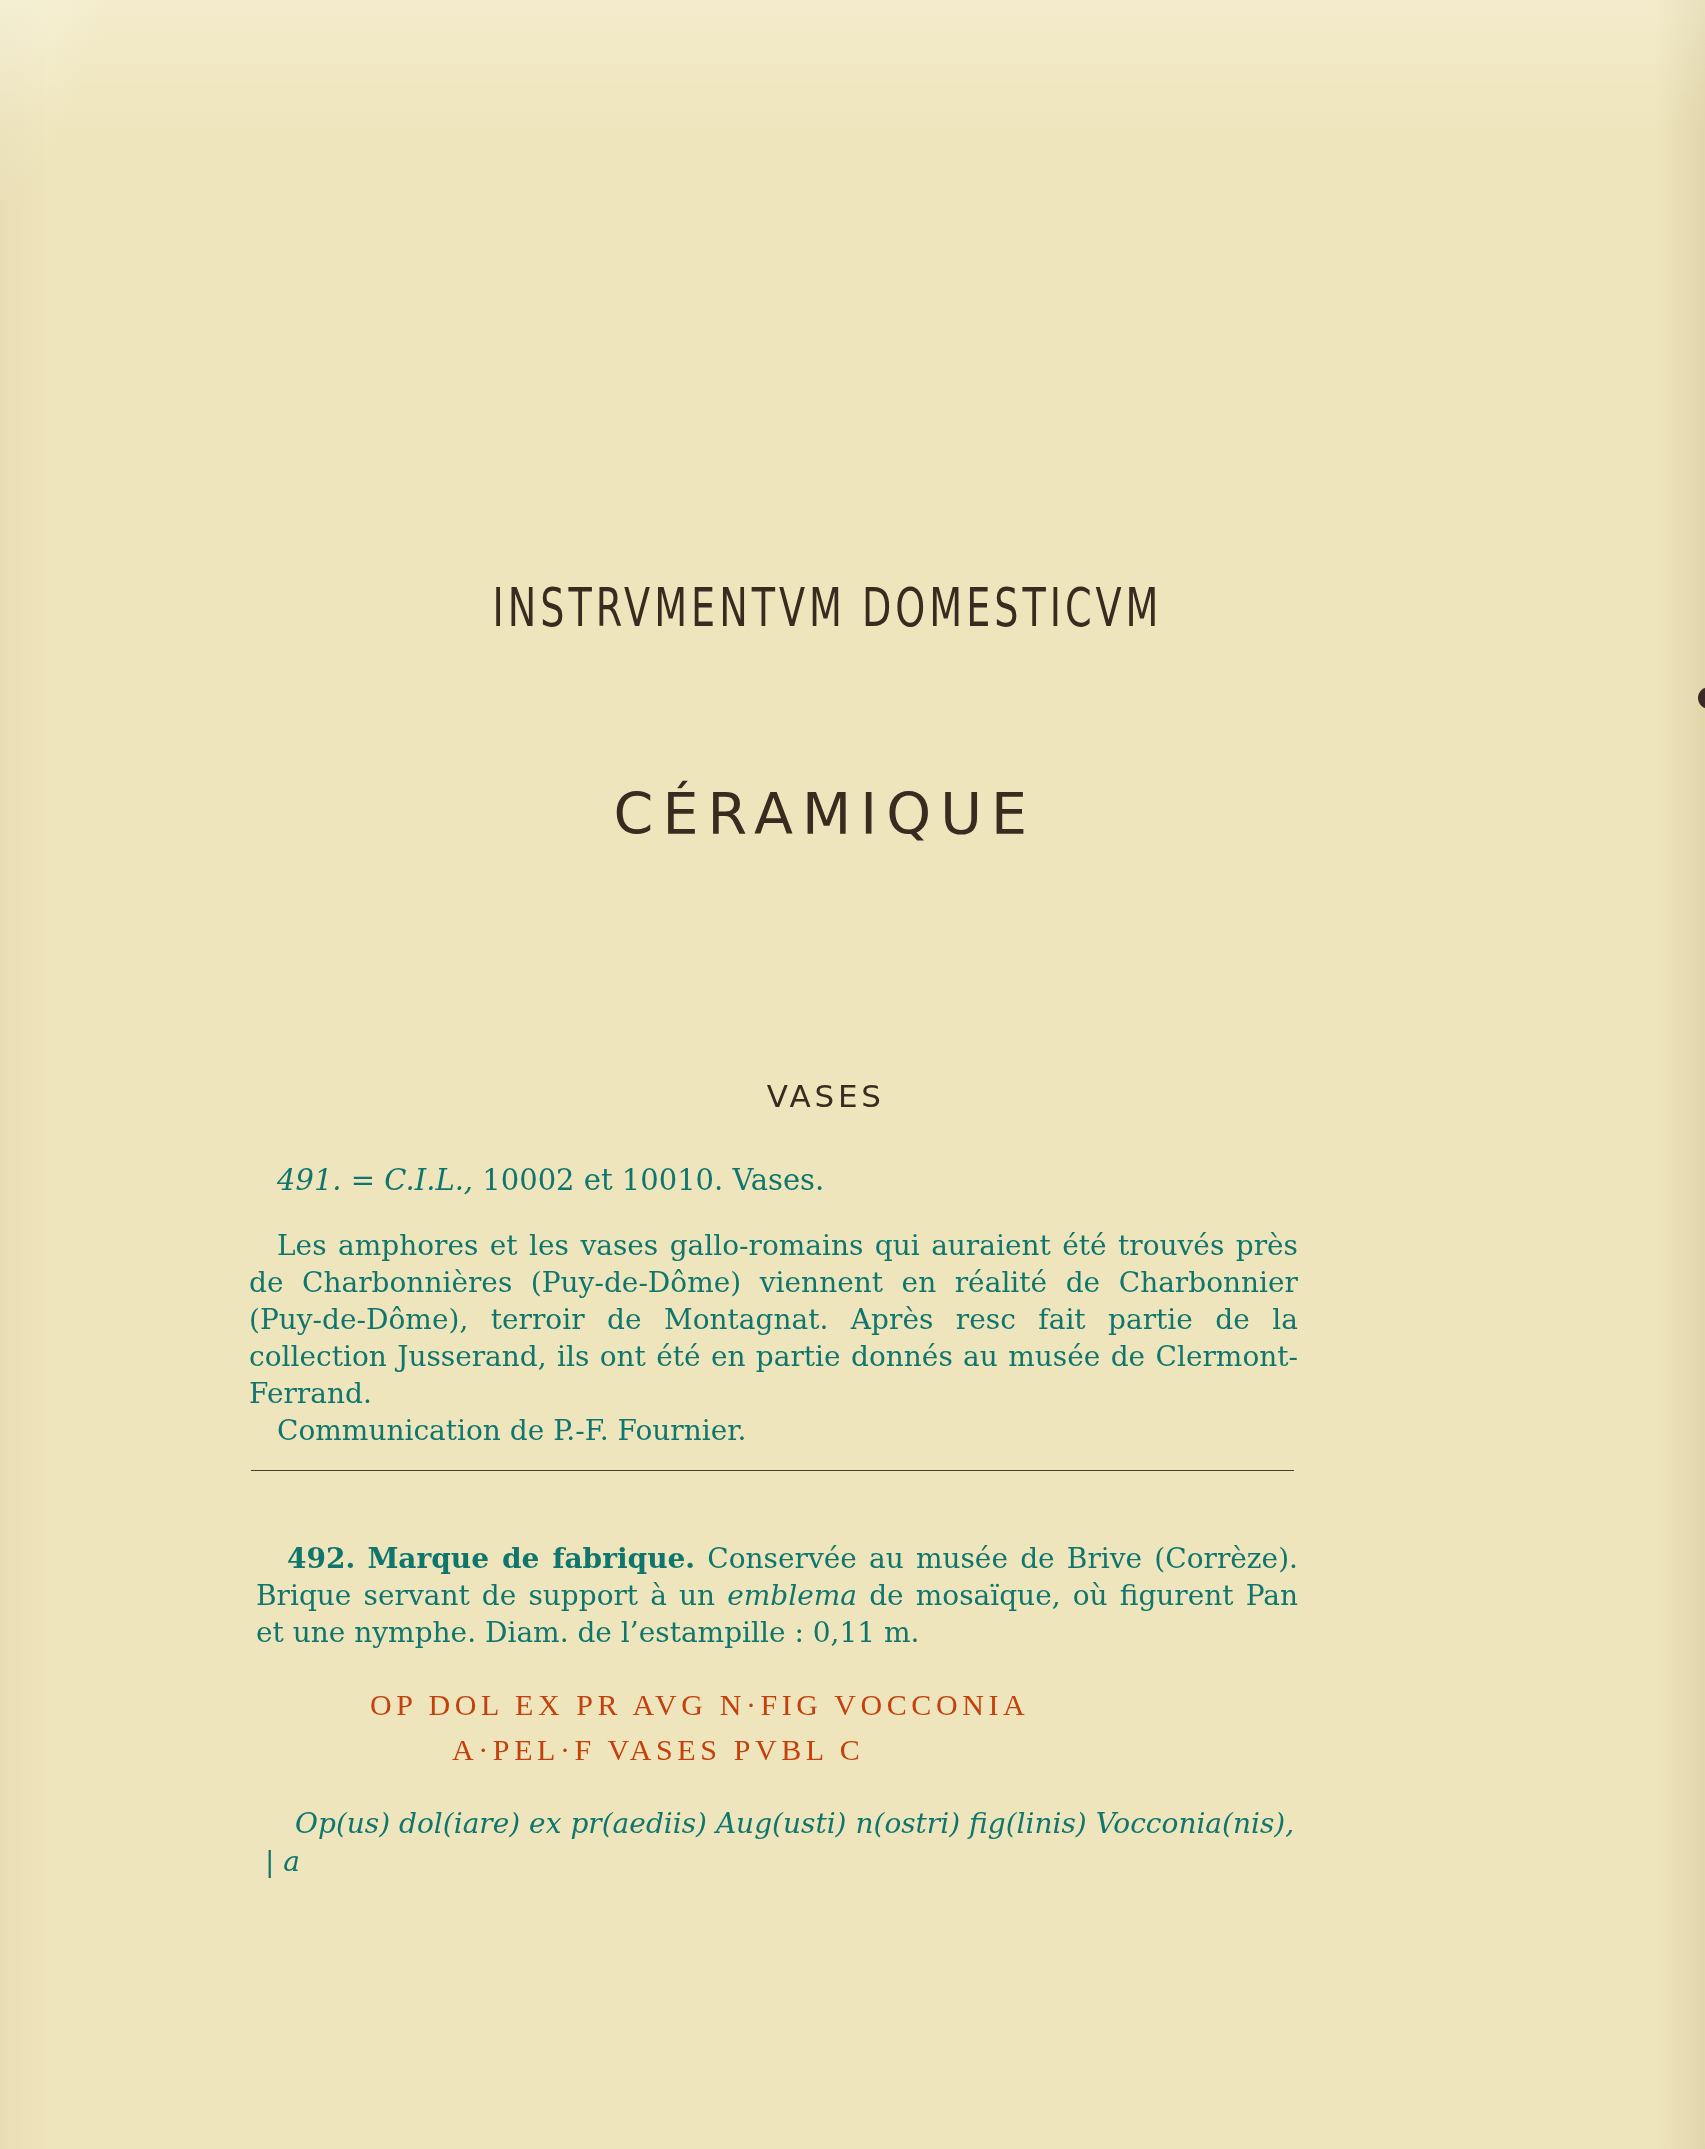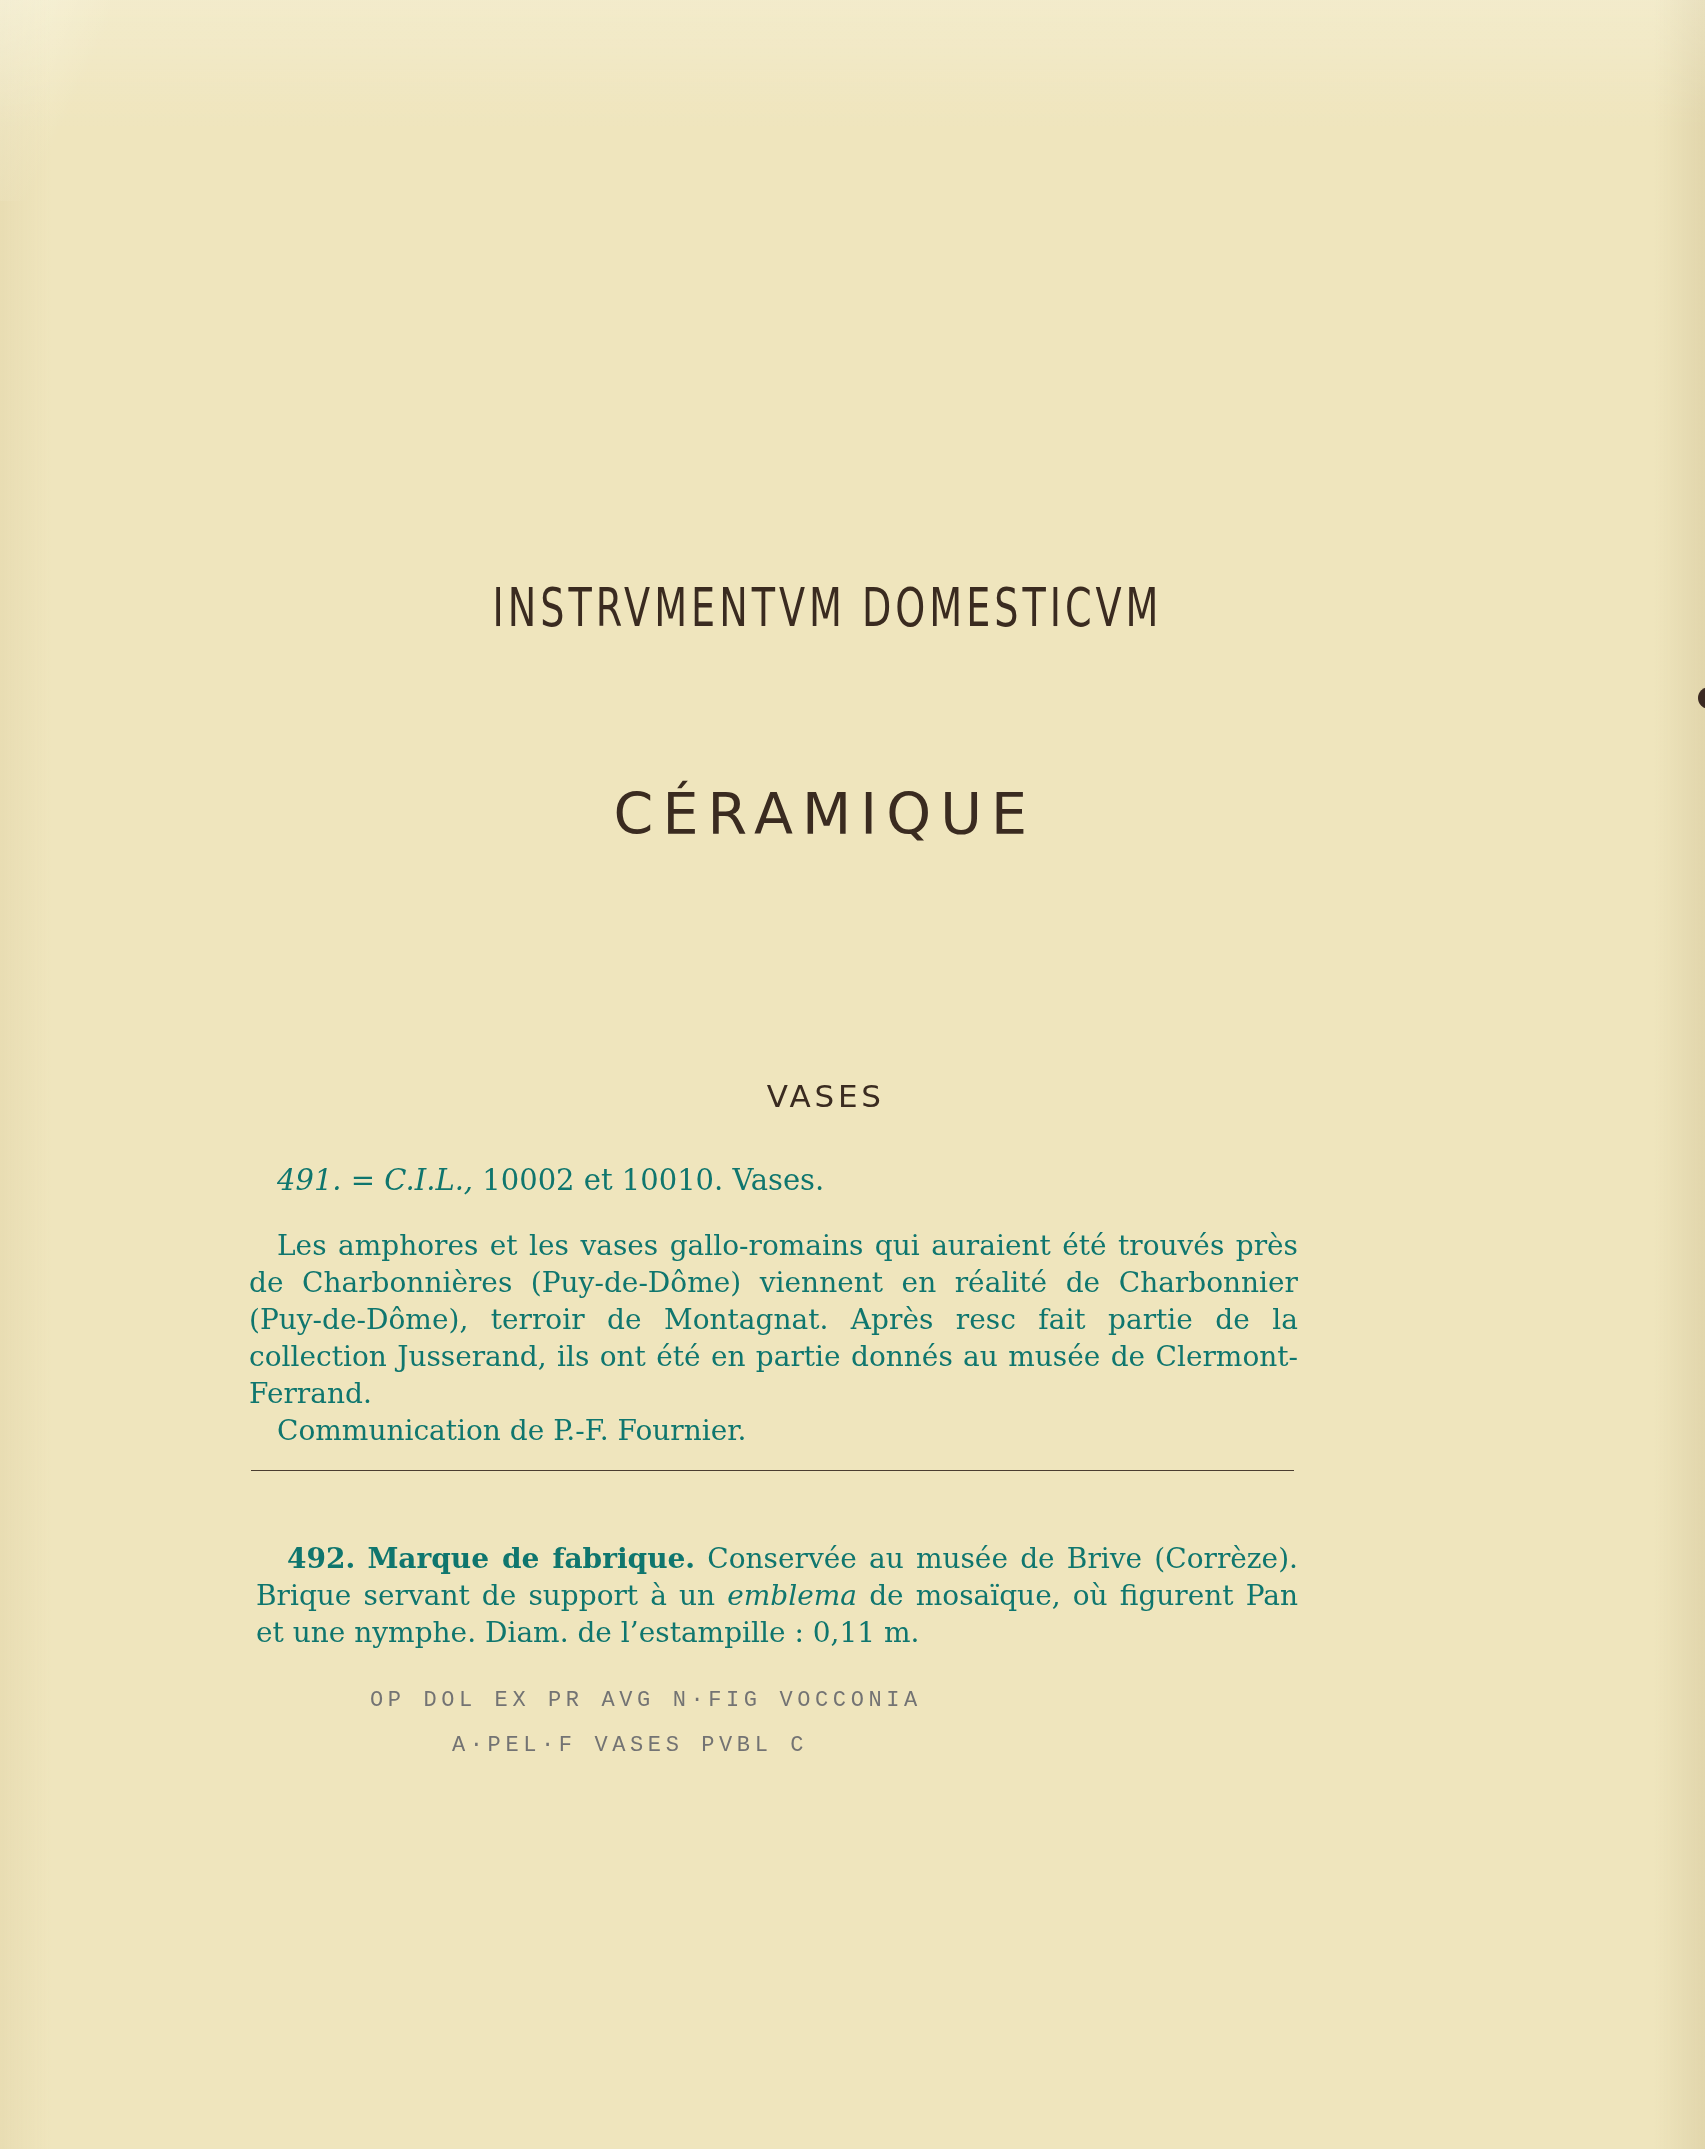--- a/index.html
+++ b/index.html
@@ -96,24 +96,24 @@
       width: 1042px;
       font-size: 28px;
       line-height: 37px;
       text-align: justify;
       text-indent: 31px;
     }
     .e492 b { font-weight: bold; }
     .e492 i { font-style: italic; }
 
     .inscr {
-      font-family: Liberation Mono, monospace;
-      font-size: 22px;
+      font-family: Liberation Serif, serif;
+      font-size: 30px;
       letter-spacing: 4.6px;
-      color: #737373;
+      color: #c2410c;
       font-weight: normal;
     }
     .inscr1 { left: 370px; top: 1688px; }
     .inscr2 { left: 452px; top: 1733px; }
 
     .trans {
       left: 265px; top: 1805px;
       width: 1034px;
       font-size: 28px;
       line-height: 38px;
@@ -144,14 +144,15 @@
 
 <div class="abs serif e492">
   <b>492.</b>
   <b>Marque de fabrique.</b><span> Conservée au musée de Brive (Corrèze). Brique servant de support à un </span><i>emblema</i><span> de mosaïque, où figurent Pan et une nymphe. Diam. de l’estampille : 0,11 m.</span>
 </div>
 
 <div class="abs inscr inscr1">OP DOL EX PR AVG N·FIG VOCCONIA</div>
 <div class="abs inscr inscr2">A·PEL·F VASES PVBL C</div>
 
 <div class="abs serif trans">
+  <div>Op(us) dol(iare) ex pr(aediis) Aug(usti) n(ostri) fig(linis) Vocconia(nis), | a</div>
 </div>
 
 
 </body></html>

